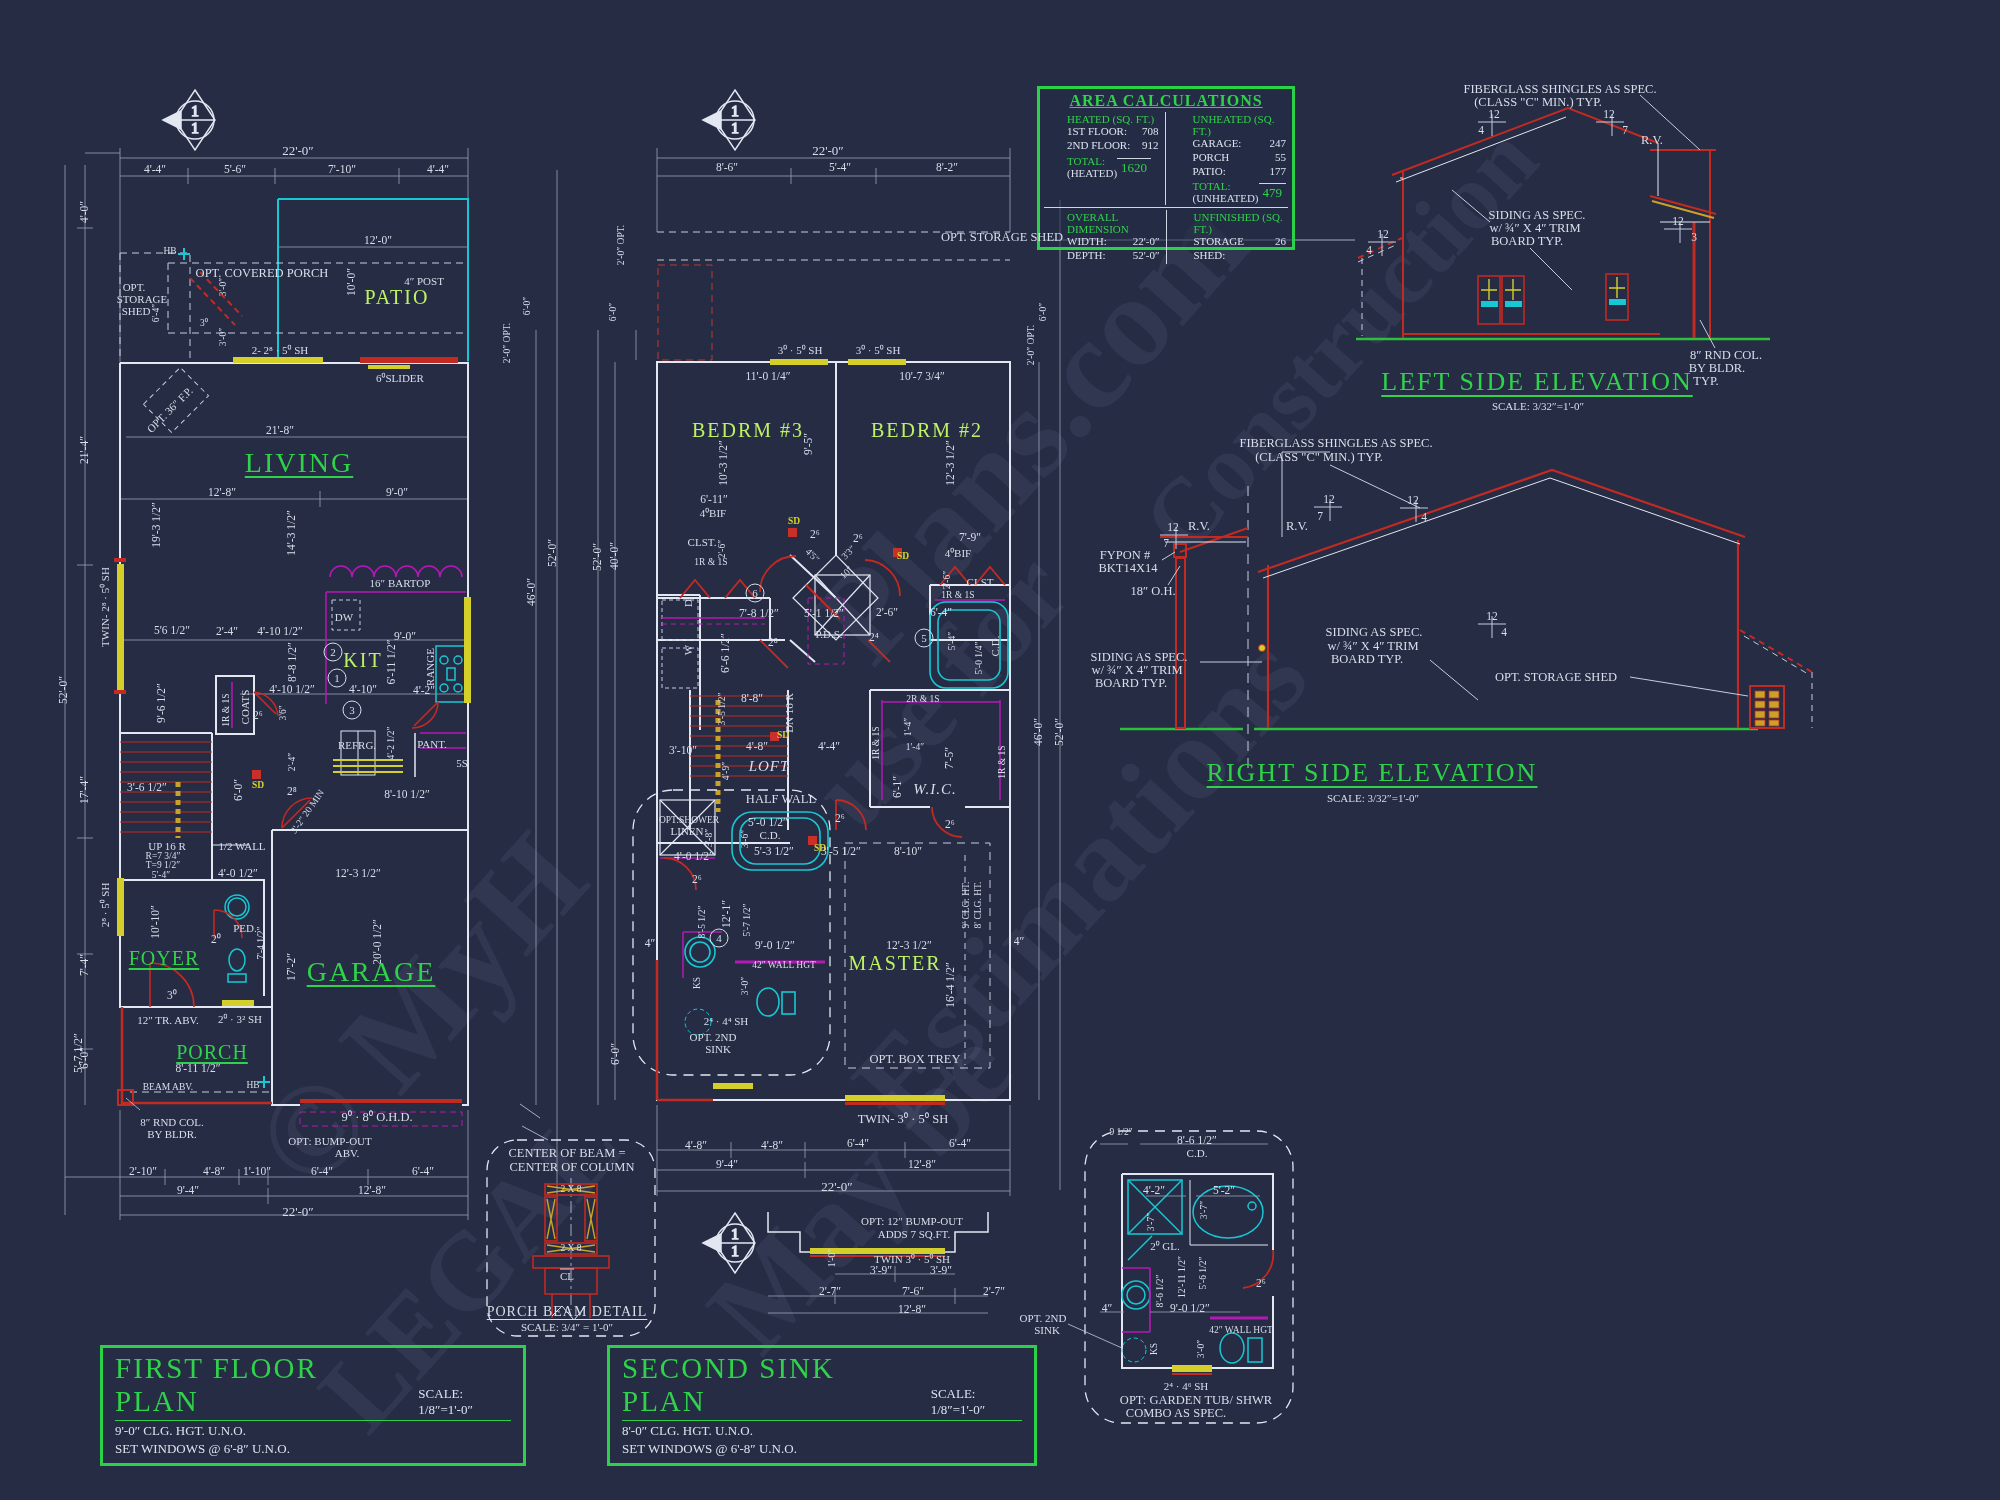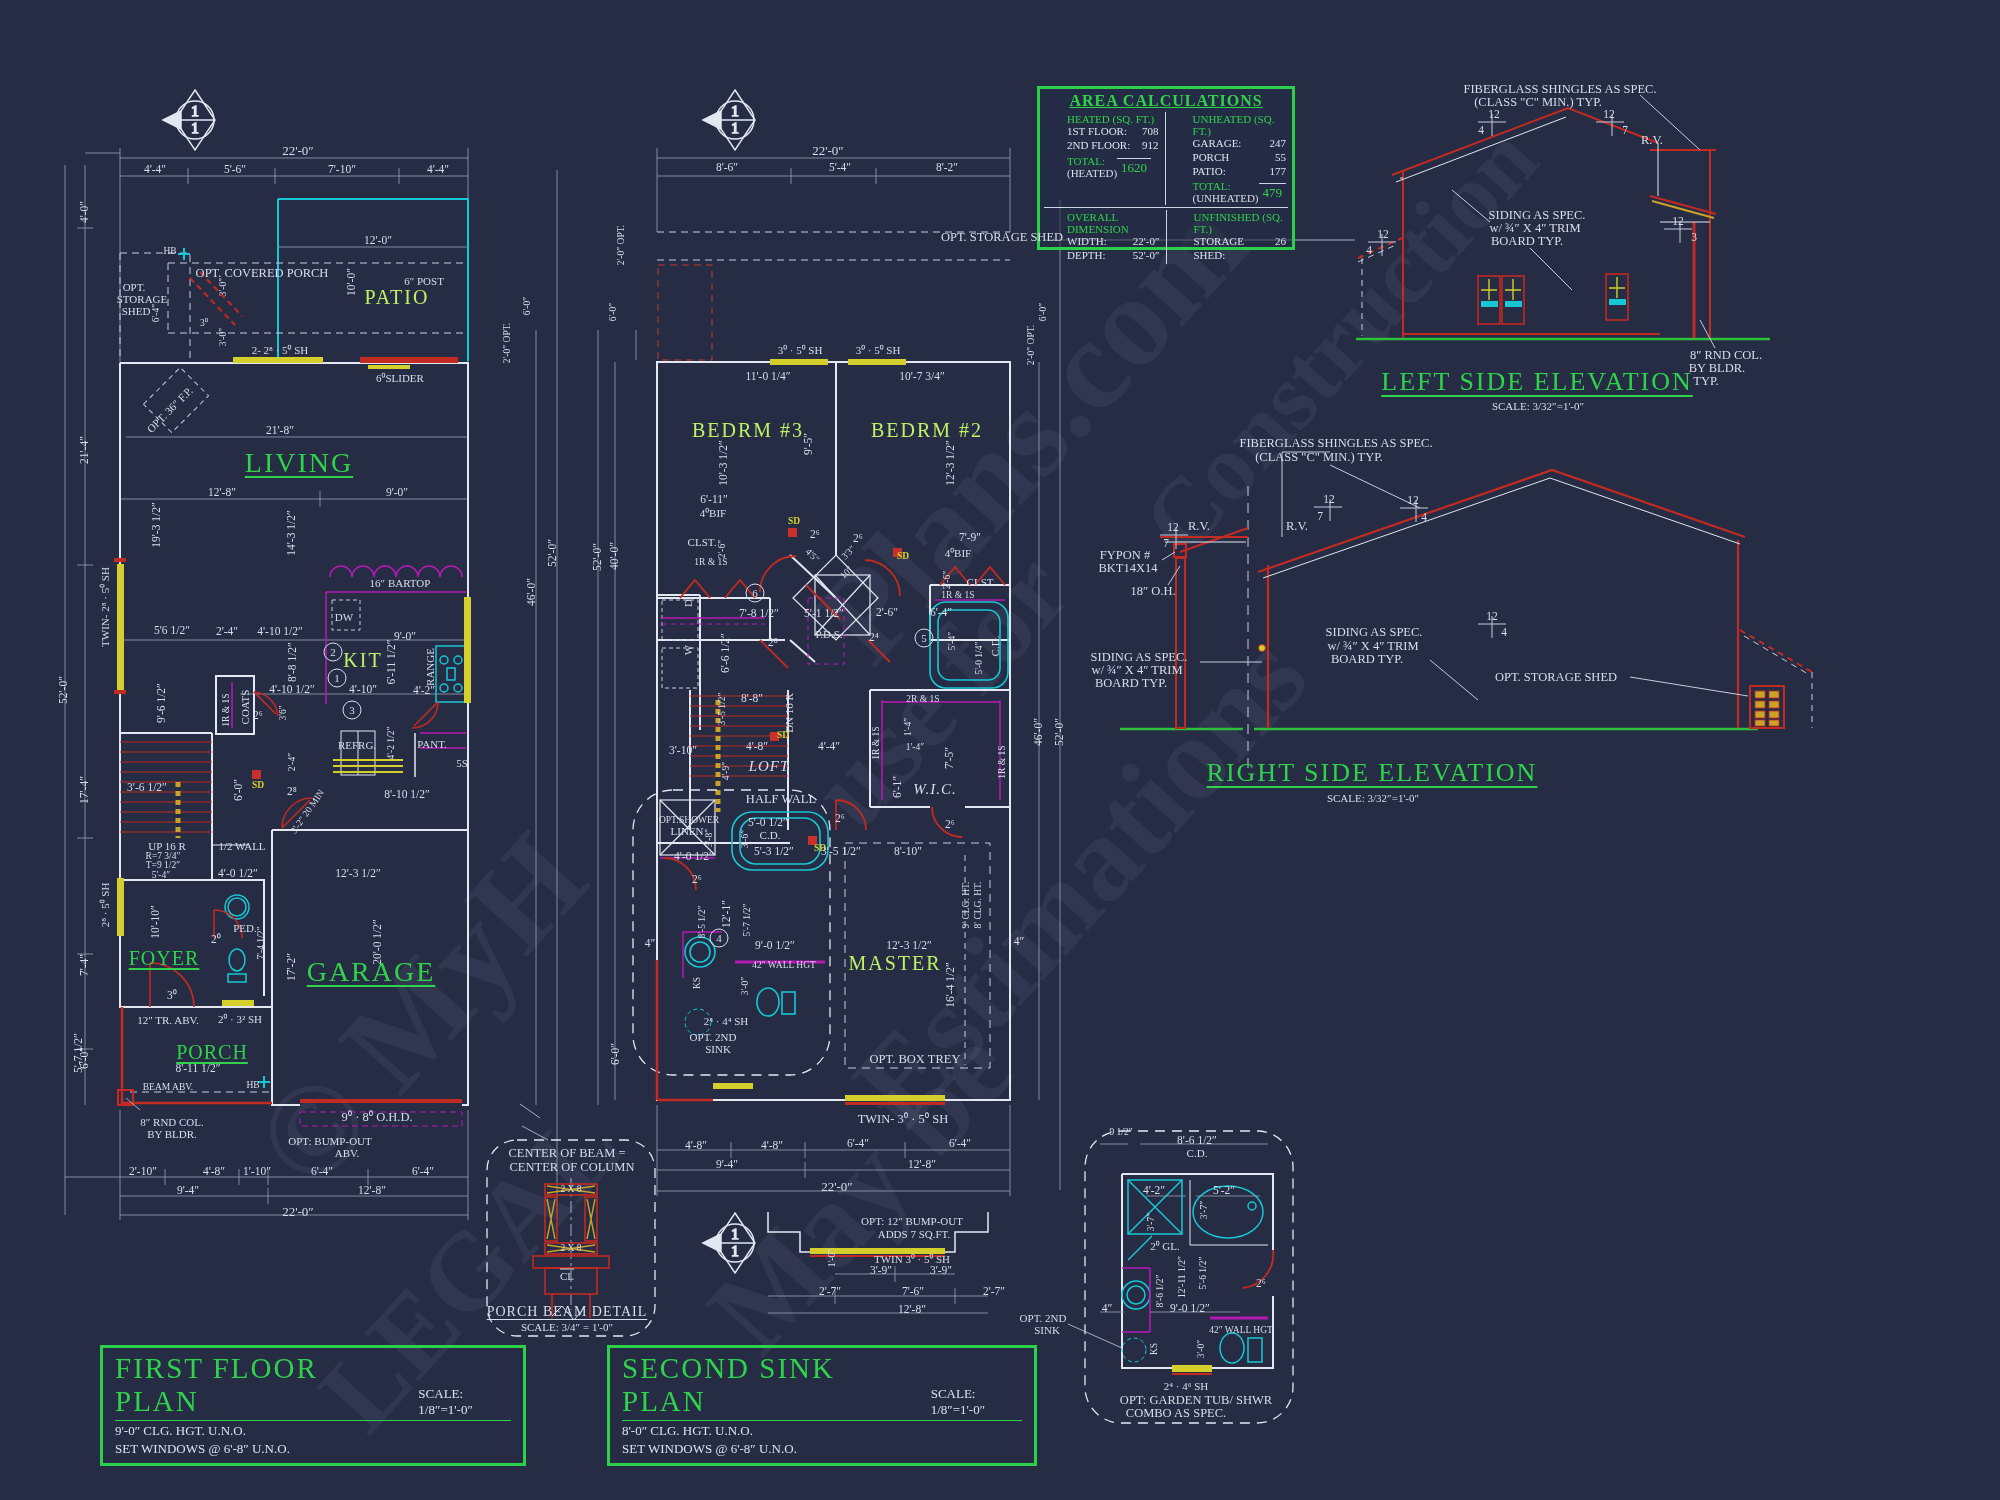--- a/index.html
+++ b/index.html
@@ -500,21 +500,21 @@
   <div class="lab c-notesm" style="left:567px;top:1327px;">SCALE: 3/4″ = 1'-0″</div>
 
   <div id="labels">
       <div class="lab c-dim" style="left: 298px; top: 150px;">22'-0″</div>
       <div class="lab c-dims" style="left: 155px; top: 170px;">4'-4″</div>
       <div class="lab c-dims" style="left: 235px; top: 170px;">5'-6″</div>
       <div class="lab c-dims" style="left: 342px; top: 170px;">7'-10″</div>
       <div class="lab c-dims" style="left: 438px; top: 170px;">4'-4″</div>
       <div class="lab c-dims" style="left: 378px; top: 241px;">12'-0″</div>
       <div class="lab c-dims" style="left: 352px; top: 282px; transform: translate(-50%, -50%) rotate(-90deg);">10'-0″</div>
-      <div class="lab c-notesm" style="left: 424px; top: 281px;">6″ POST</div>
+      <div class="lab c-notesm" style="left: 424px; top: 281px;">4″ POST</div>
       <div class="lab c-tiny" style="left: 170px; top: 252px;">HB</div>
       <div class="lab c-note" style="left: 262px; top: 273px;">OPT. COVERED PORCH</div>
       <div class="lab c-notesm" style="left: 134px; top: 287px;">OPT.</div>
       <div class="lab c-notesm" style="left: 142px; top: 299px;">STORAGE</div>
       <div class="lab c-notesm" style="left: 136px; top: 311px;">SHED</div>
       <div class="lab c-room24" style="left: 397px; top: 297px;">PATIO</div>
       <div class="lab c-tiny" style="left: 224px; top: 287px; transform: translate(-50%, -50%) rotate(-90deg);">3'-0″</div>
       <div class="lab c-tiny" style="left: 224px; top: 337px; transform: translate(-50%, -50%) rotate(-90deg);">3'-0″</div>
       <div class="lab c-tiny" style="left: 204px; top: 324px;">3⁰</div>
       <div class="lab c-tiny" style="left: 157px; top: 313px; transform: translate(-50%, -50%) rotate(-90deg);">6'-4″</div>

